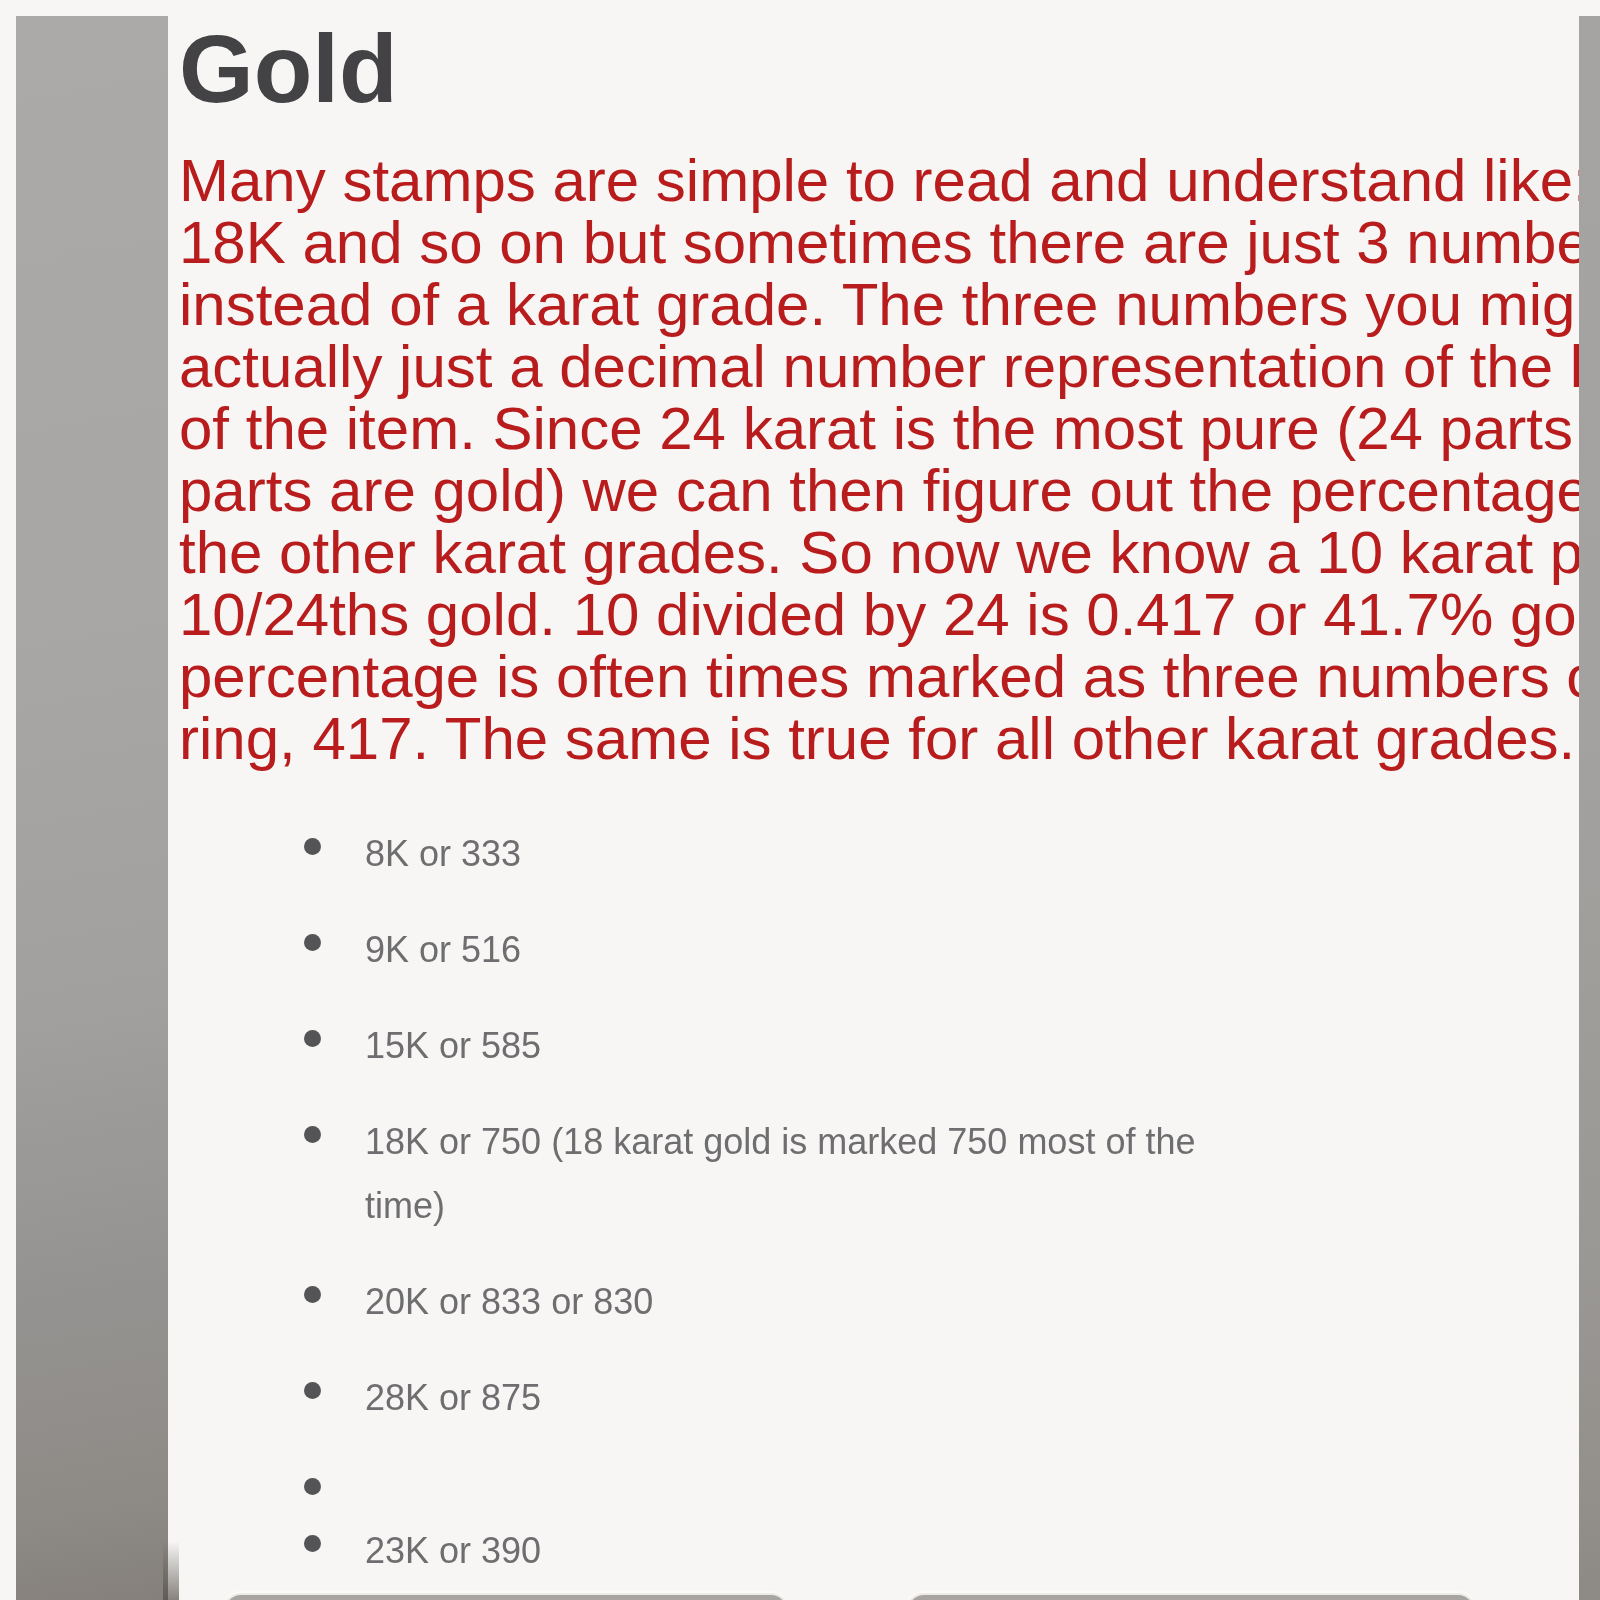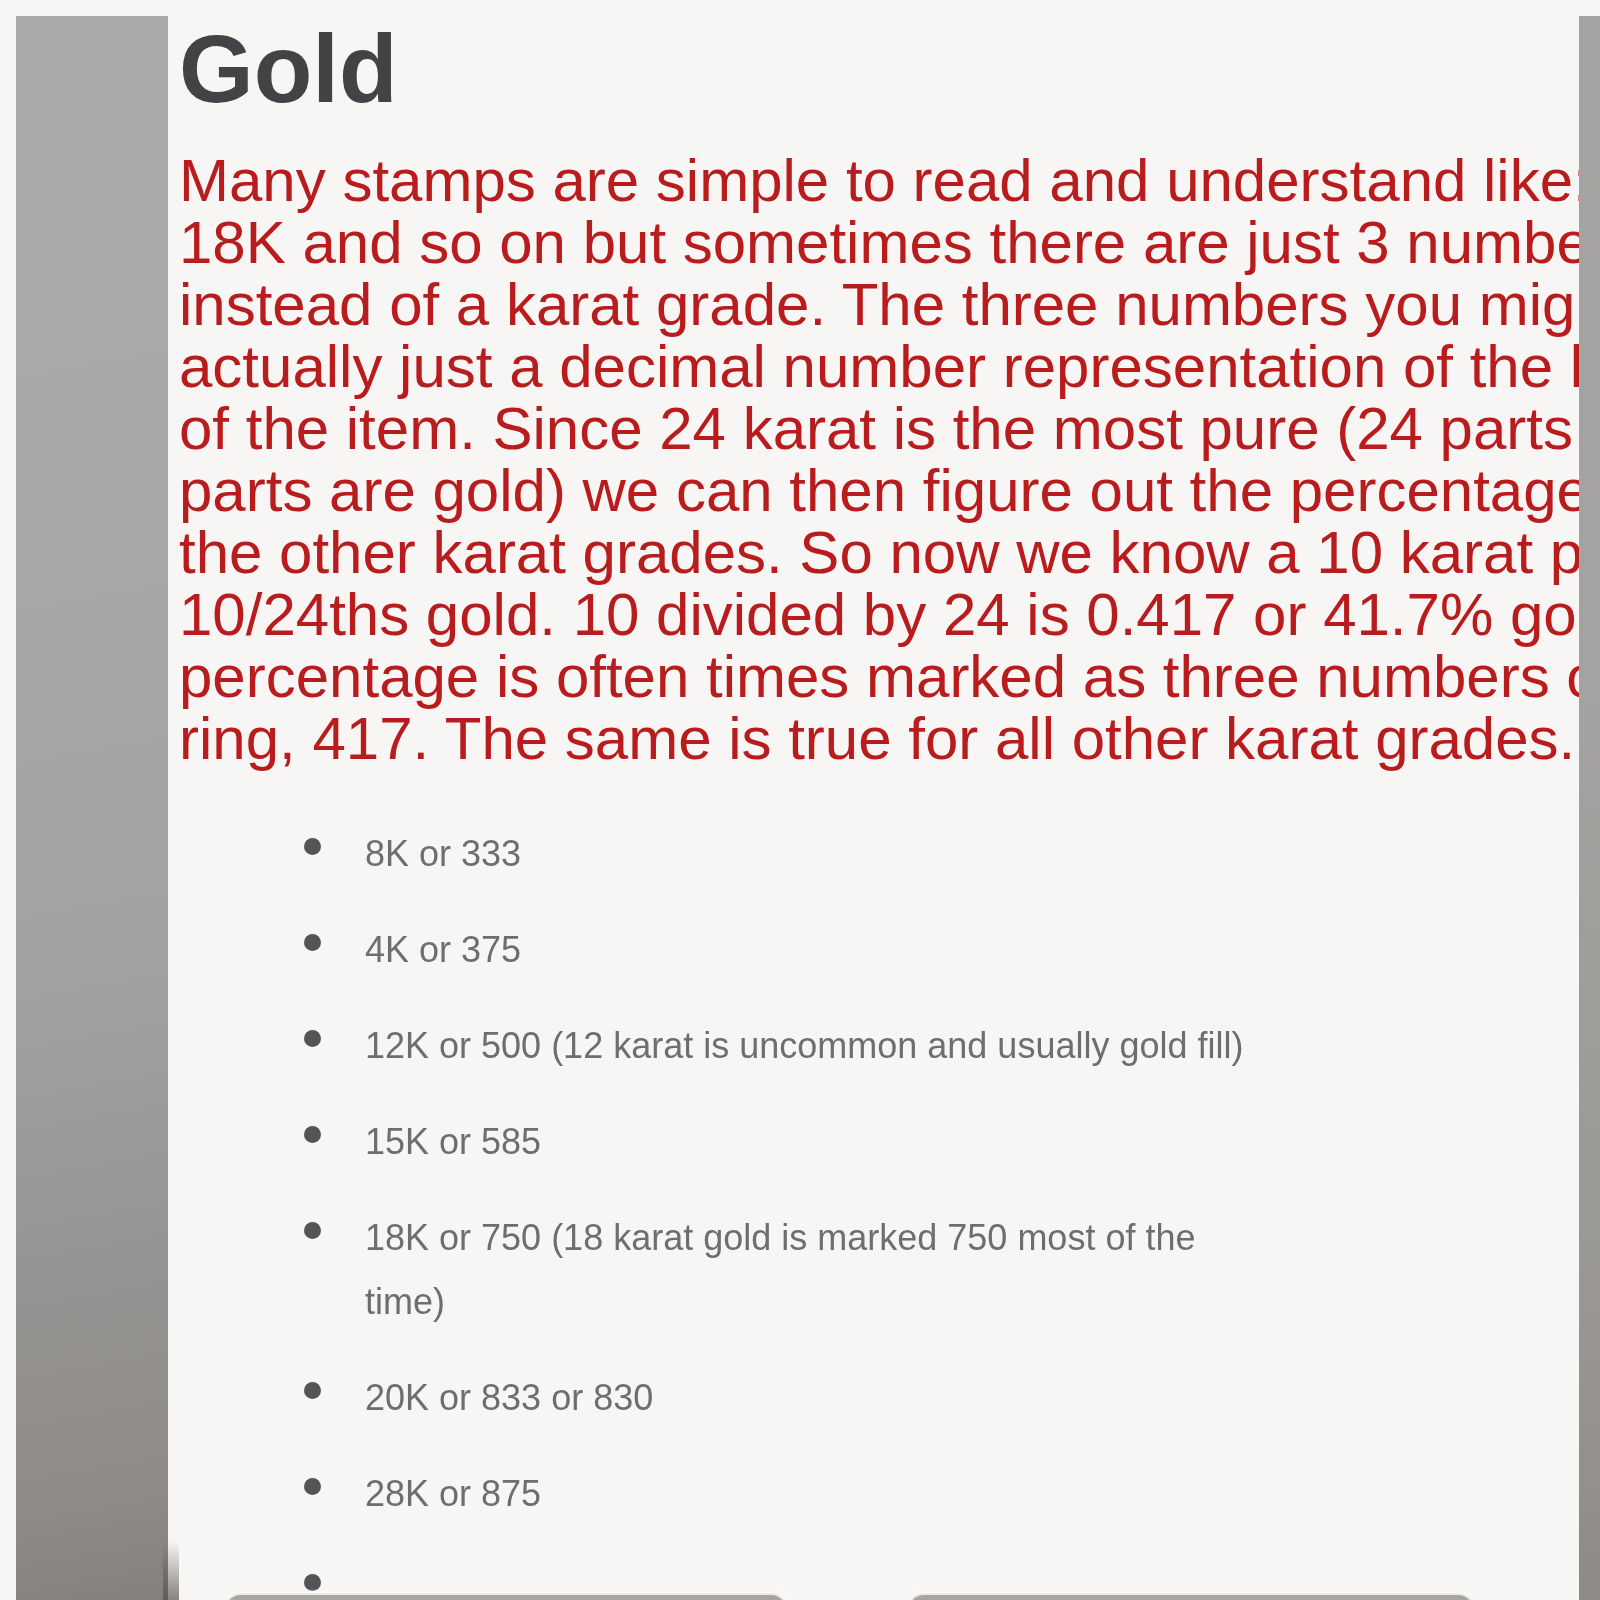--- a/index.html
+++ b/index.html
@@ -150,25 +150,21 @@
 percentage is often times marked as three numbers on a 10K gold
 ring, 417. The same is true for all other karat grades.</div>
 
     <ul class="karat-list">
       <li>
           <span class="dot"></span>
           <span class="li-text">8K or 333</span>
         </li>
       <li>
           <span class="dot"></span>
-          <span class="li-text">4K or 375</span>
-        </li>
-      <li>
-          <span class="dot"></span>
-          <span class="li-text">12K or 500 (12 karat is uncommon and usually gold fill)</span>
+          <span class="li-text">9K or 516</span>
         </li>
       <li>
           <span class="dot"></span>
           <span class="li-text">15K or 585</span>
         </li>
       <li>
           <span class="dot"></span>
           <span class="li-text">18K or 750 (18 karat gold is marked 750 most of the
 time)</span>
         </li>

